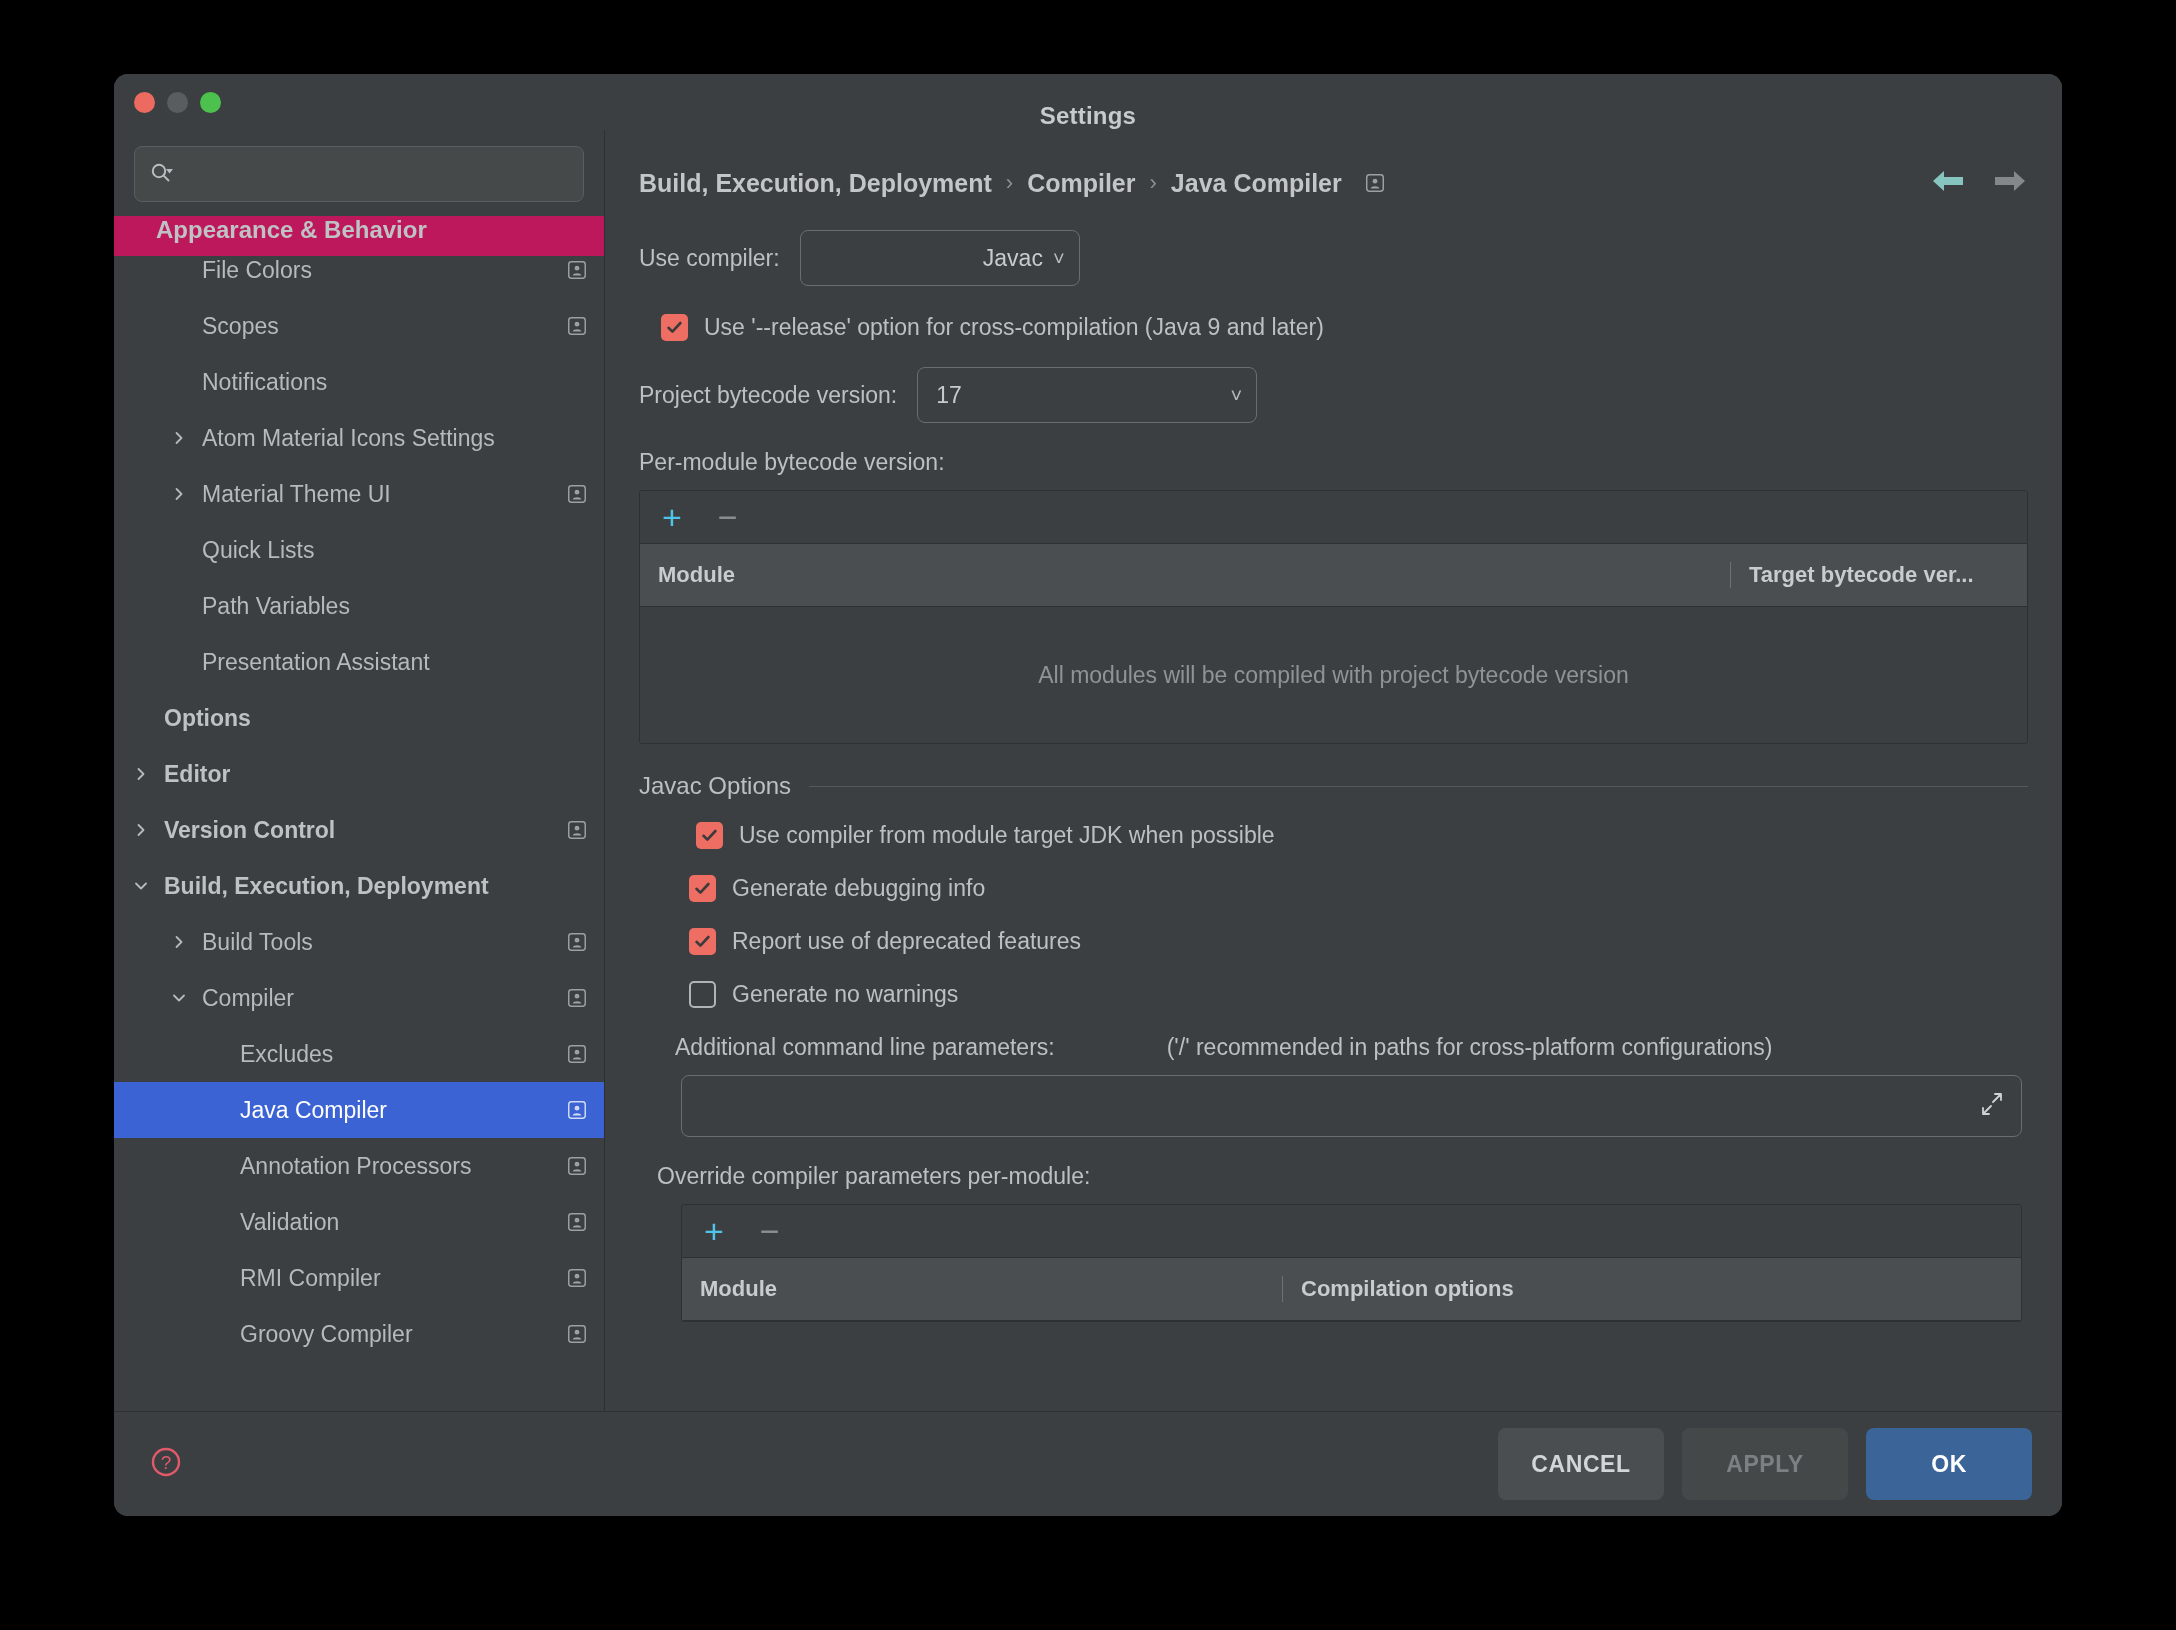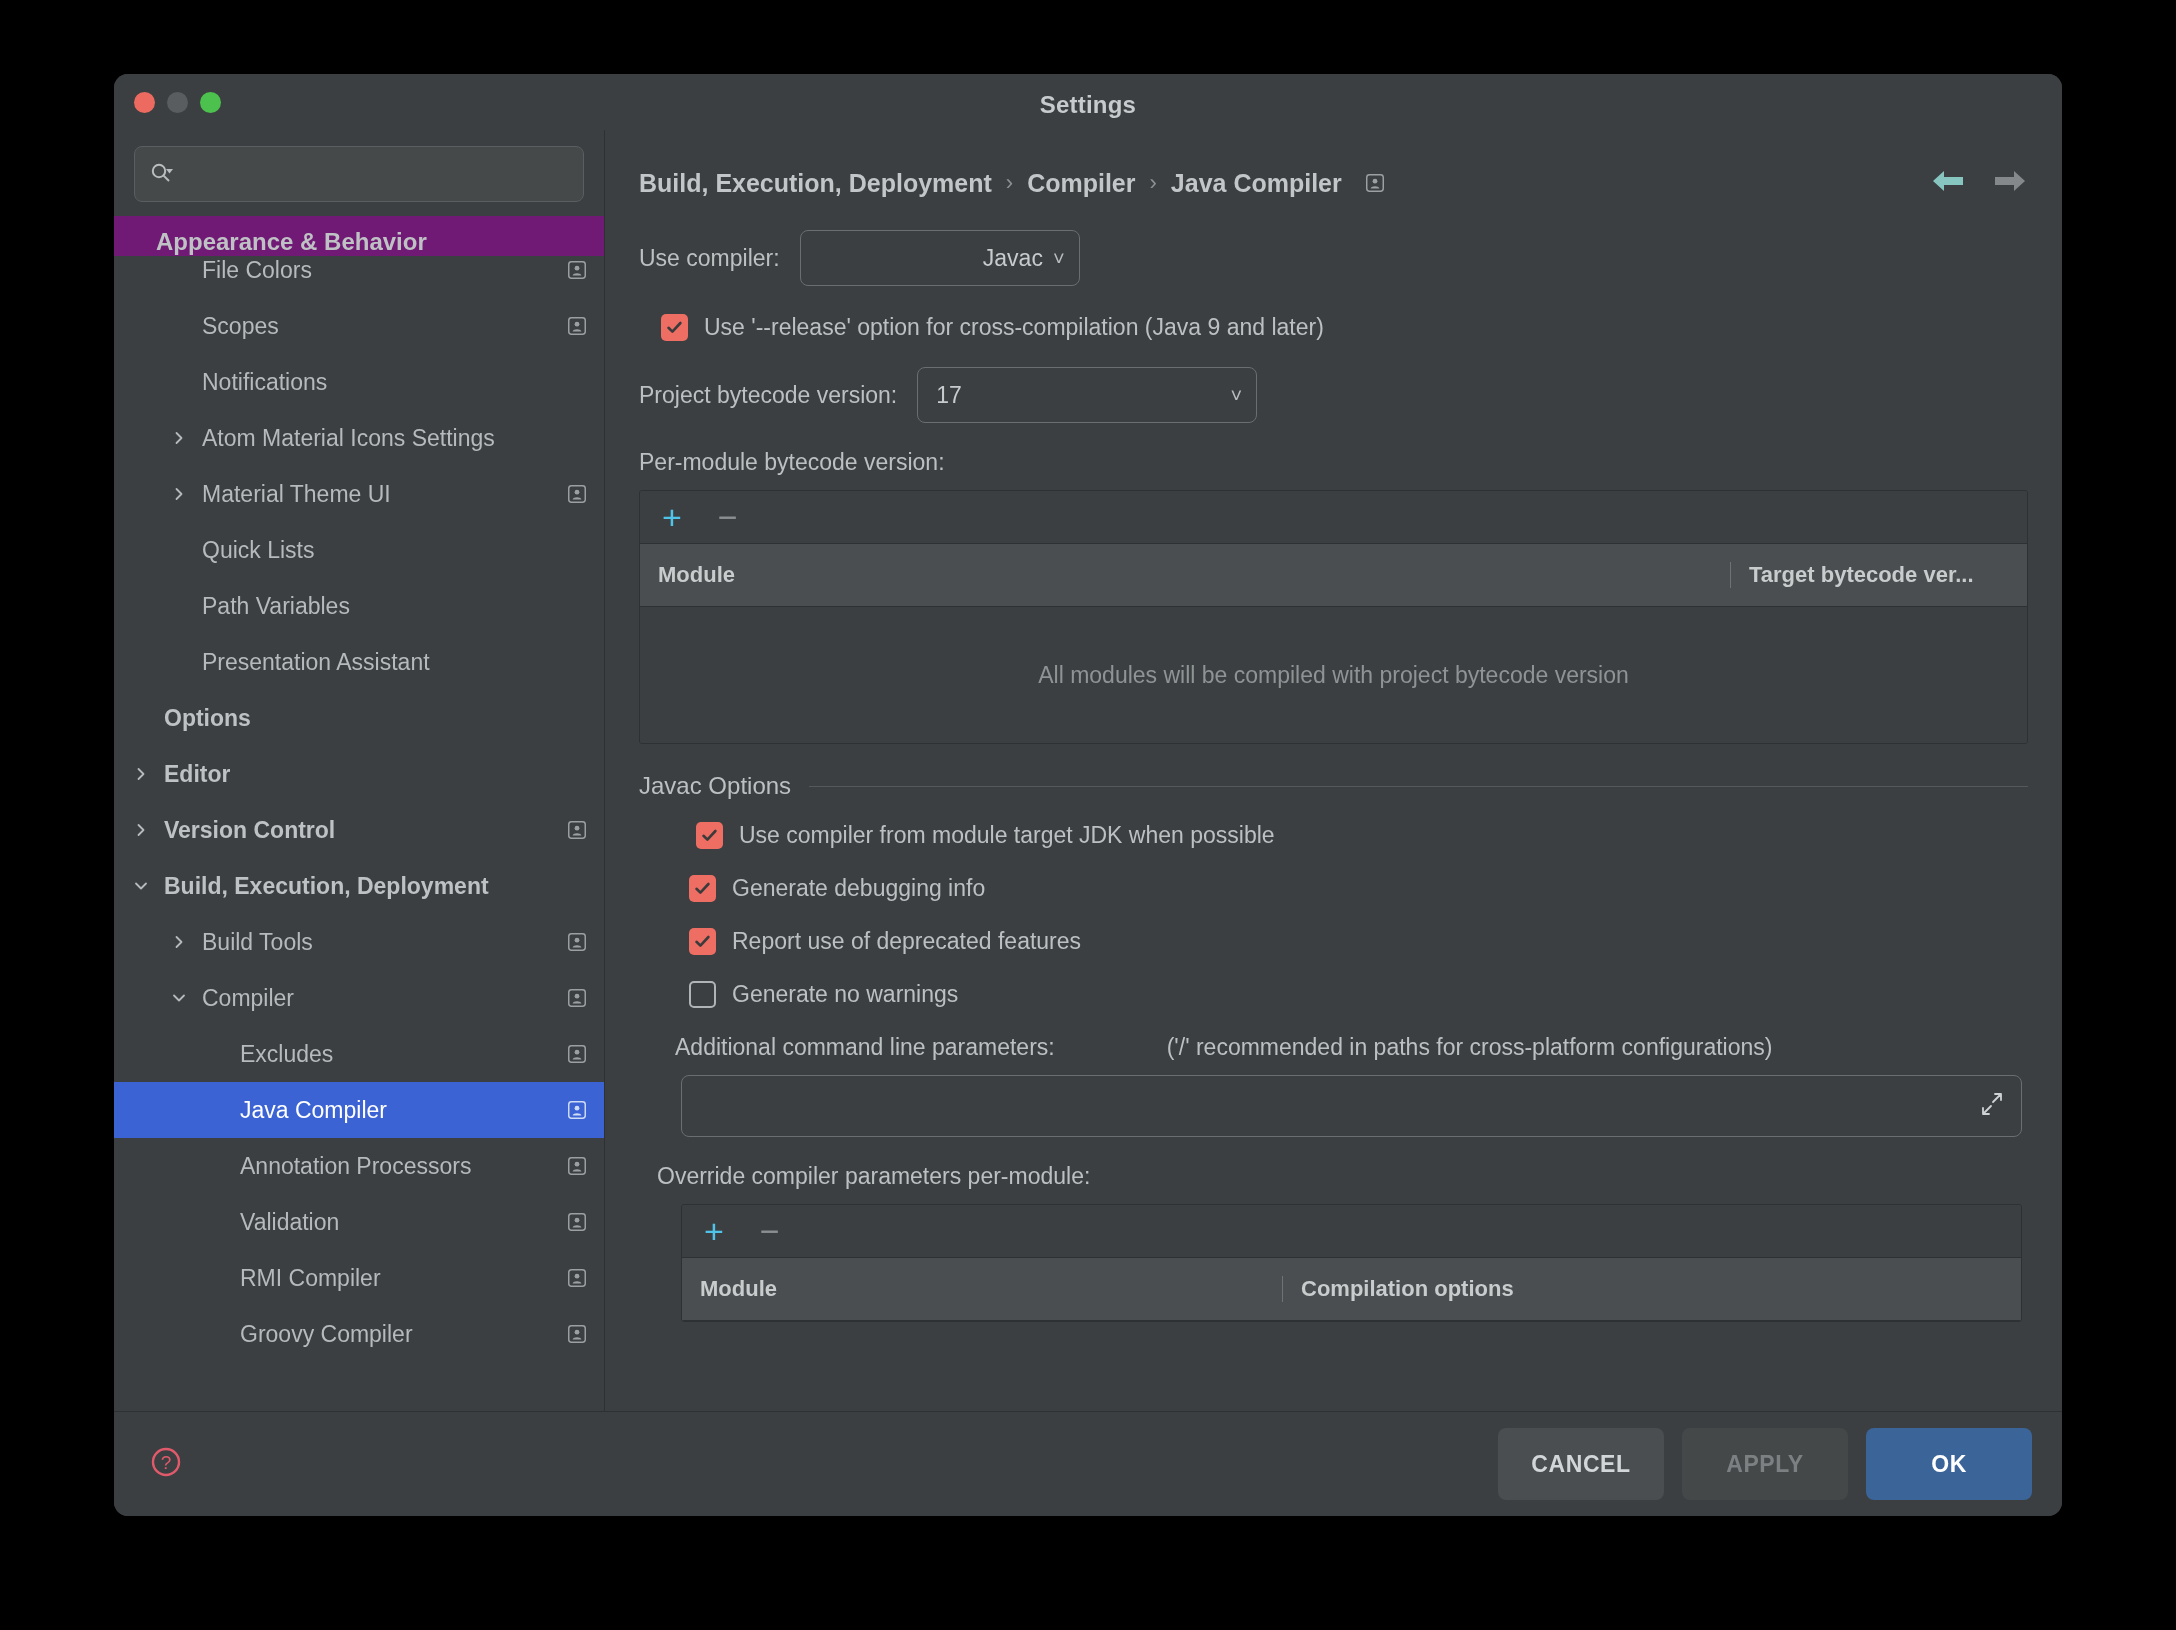--- a/index.html
+++ b/index.html
@@ -28,21 +28,21 @@
     height: 56px; flex: 0 0 56px;
     position: relative;
     background: #3c3f41;
   }
   .traffic { position: absolute; left: 20px; top: 18px; display: flex; gap: 12px; }
   .light { width: 21px; height: 21px; border-radius: 50%; }
   .l-close { background: #ec6a5f; }
   .l-min   { background: #5a5d5f; }
   .l-max   { background: #4cc14e; }
   .win-title {
-    position: absolute; left: 0; right: 0; top: 17px;
+    position: absolute; left: 0; right: 0; top: 28px;
     text-align: center;
     color: #c8cbcd; font-size: 24px; font-weight: bold;
     letter-spacing: .2px;
   }
 
   
   .body { flex: 1 1 auto; display: flex; min-height: 0; }
 
   
   .sidebar {
@@ -70,22 +70,22 @@
   }
   .tree {
     flex: 1 1 auto;
     margin-top: 14px;
     position: relative;
     overflow: hidden;
   }
   .sticky-head {
     position: absolute; left: 0; right: 0; top: 0;
     height: 40px; z-index: 5;
-    background: #701a75;
-    display: flex; align-items: flex-end;
+    background: #be185d;
+    display: flex; align-items: flex-start;
   }
   .sticky-head .t-label {
     color: #bfc2c4; font-size: 24px; font-weight: bold;
     padding-left: 42px;
   }
   .rows { padding-top: 26px; }
   .row {
     height: 56px;
     display: flex; align-items: center;
     position: relative;

